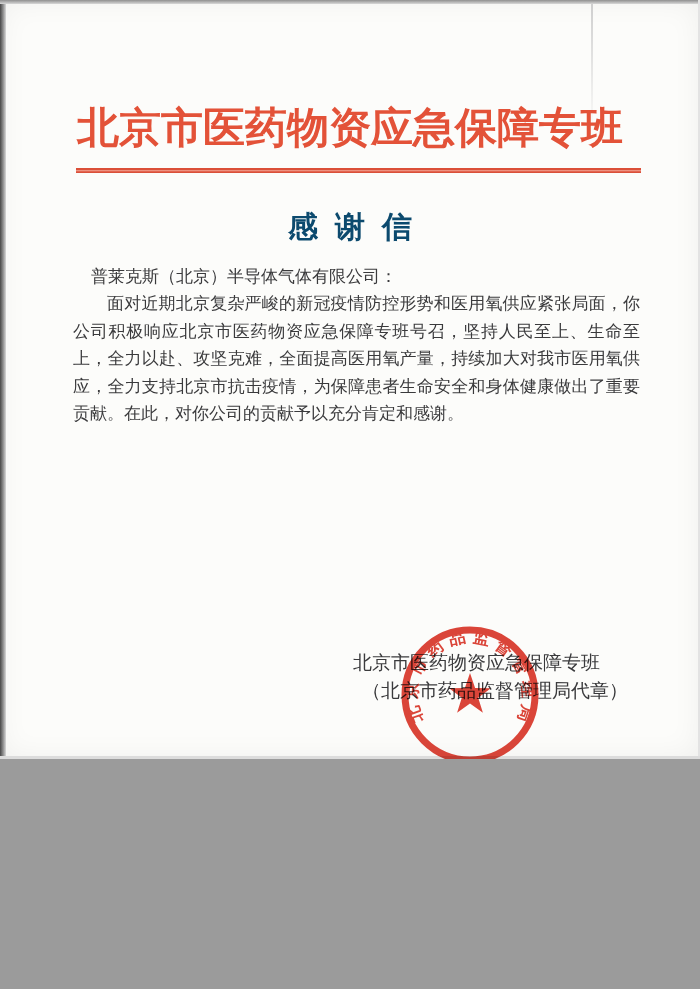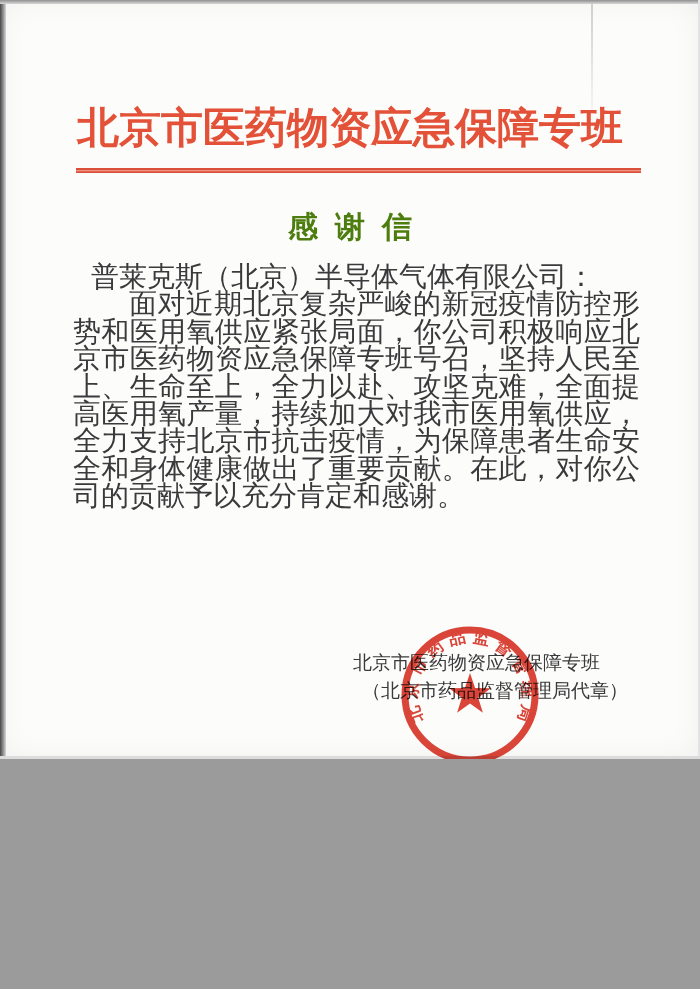--- a/index.html
+++ b/index.html
@@ -25,26 +25,26 @@
     text-align:center;font-size:42px;font-weight:bold;letter-spacing:0px;
     color:#e35238;
   }
   .rule{position:absolute;height:5px;
     background:linear-gradient(180deg,#db4f38 0%,#db4f38 30%,#f0a393 45%,#e8705c 60%,#d4452e 100%);}
   .rule-top{left:76px;top:168px;width:565px;}
   .rule-bottom{left:77px;top:854px;width:563px;}
   
   .letter-title{
     position:absolute;left:0;top:207px;width:100%;text-align:center;
-    font-size:30px;font-weight:bold;color:#4d7c0f;letter-spacing:17px;text-indent:17px;
+    font-size:30px;font-weight:bold;color:#0c4a6e;letter-spacing:17px;text-indent:17px;
   }
   
   .body-block{
     position:absolute;left:73px;top:263px;width:567px;
-    font-size:28px;line-height:27.4px;text-align:justify;
+    font-size:17px;line-height:27.4px;text-align:justify;
   }
   .body-block p{margin:0;text-indent:2em;}
   .salutation{padding-left:18px;}
   
   .sig-line{position:absolute;font-size:19px;white-space:nowrap;}
   .sig-org{left:353px;top:650px;}
   .sig-agency{left:362px;top:678px;}
   .sig-date{left:406px;top:706px;letter-spacing:1px;}
   
   .seal{position:absolute;left:395px;top:619px;width:150px;height:152px;

